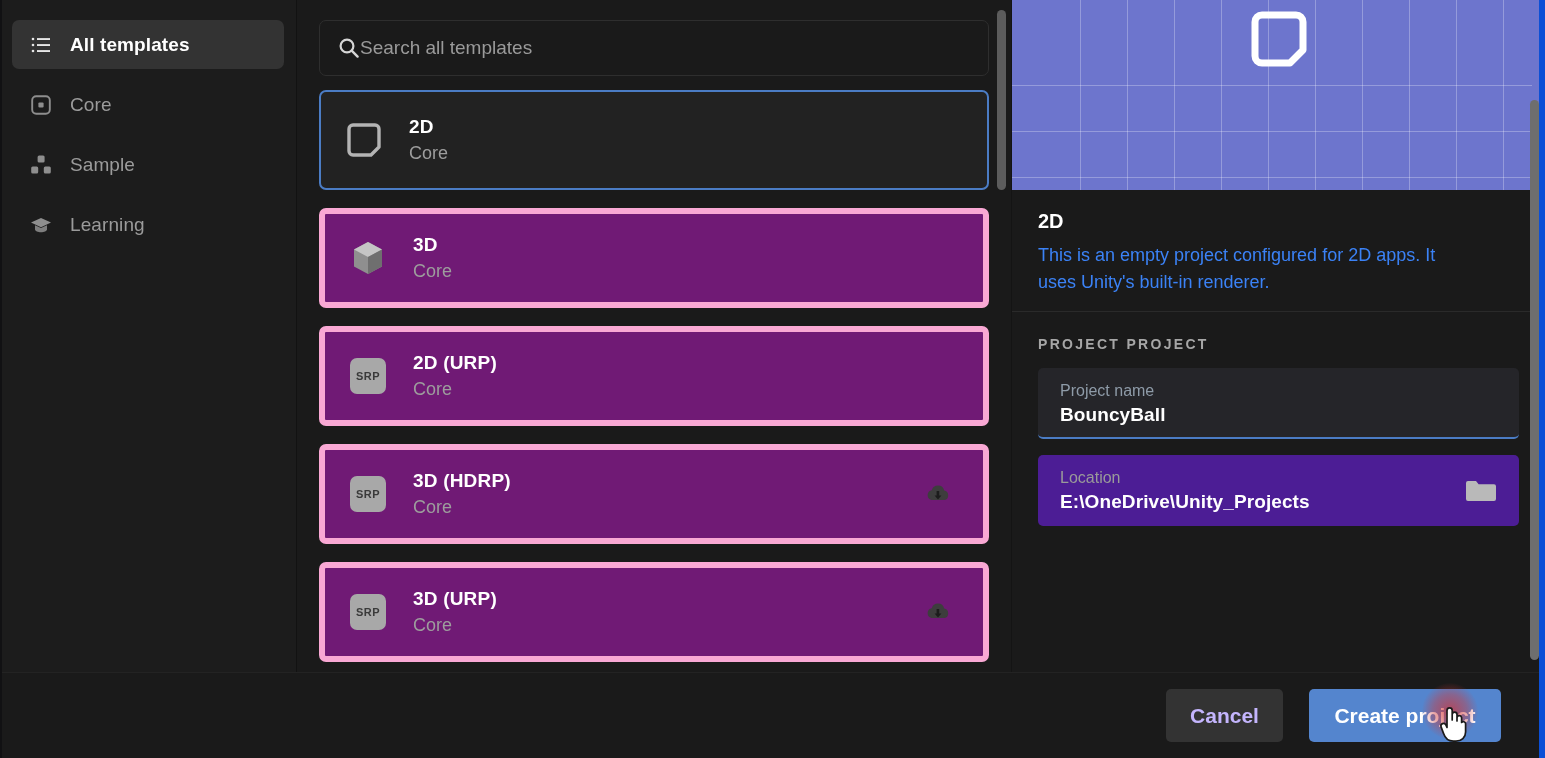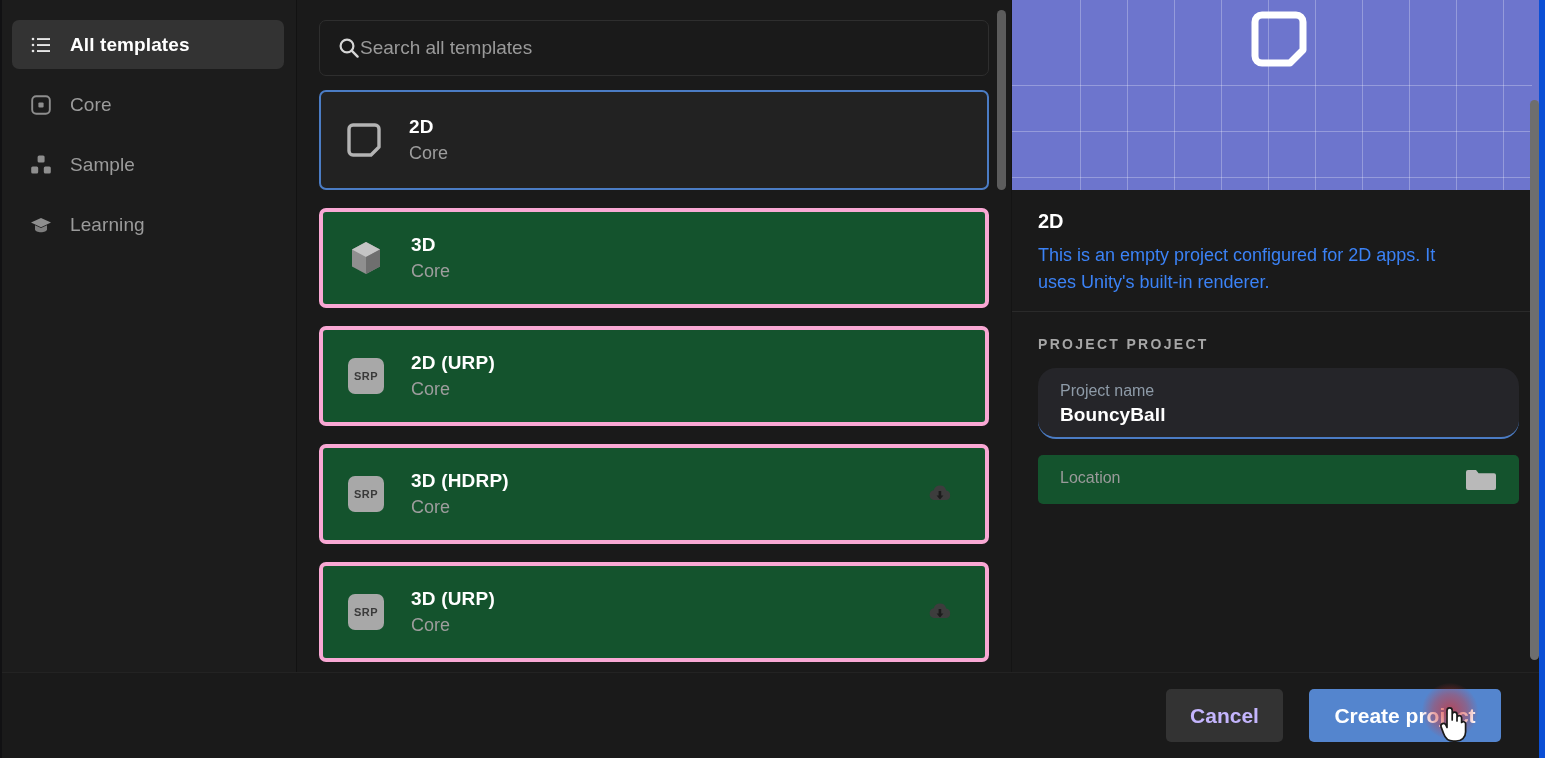--- a/index.html
+++ b/index.html
@@ -95,22 +95,22 @@
     font-family:"Liberation Sans", sans-serif;
     font-size:19px;
     color:#d8d8d8;
   }
   .search-input::placeholder { color:#9a9a9a; }
 
   .tpl-list { position:relative; }
   .tpl-card {
     position:relative;
     height:100px;
-    background:#14532d;
-    border:4px solid #f9a8d4;
+    background:#701a75;
+    border:6px solid #f9a8d4;
     border-radius:7px;
     margin-bottom:18px;
     display:flex; align-items:center;
     padding:0 22px;
     gap:24px;
     cursor:pointer;
   }
   .tpl-card.selected {
     border:2px solid #4b7cc4;
     background:#222222;
@@ -192,31 +192,30 @@
   }
   .detail-sep { height:1px; background:#2a2a2a; margin:0 0 0 0; }
 
   .settings-head {
     font-size:14px; font-weight:bold; letter-spacing:2.3px;
     color:#a6a6a6;
     padding:24px 26px 16px 26px;
   }
   .field {
     margin:0 26px 16px 26px;
-    background:#14532d;
+    background:#4c1d95;
     border-radius:5px;
     padding:14px 18px 13px 22px;
     position:relative;
     cursor:text;
   }
   .field.focused {
     background:#252529;
     border-bottom:2px solid #4b7cc4;
     padding-bottom:11px;
-    border-radius:18px;
   }
   .field-label { font-size:16px; color:#8e9ba8; margin-bottom:4px; }
   .field.location .field-label { color:#9a9a9a; }
   .field-value {
     font-size:19px; font-weight:bold; color:#ffffff; letter-spacing:.1px;
   }
   .folder-btn {
     position:absolute; right:22px; top:50%;
     transform:translateY(-50%);
     width:32px; height:26px;
@@ -458,20 +457,21 @@
 
       <div class="settings-head">PROJECT PROJECT</div>
 
       <div class="field focused">
         <div class="field-label">Project name</div>
         <div class="field-value">BouncyBall</div>
       </div>
 
       <div class="field location">
         <div class="field-label">Location</div>
+        <div class="field-value">E:\OneDrive\Unity_Projects</div>
         <span class="folder-btn">
           <svg width="32" height="26" viewBox="0 0 32 26">
             <path d="M1 5 A2 2 0 0 1 3 3 L11 3 L13.6 6.2 L29 6.2 A2 2 0 0 1 31 8.2 L31 21 A2 2 0 0 1 29 23 L3 23 A2 2 0 0 1 1 21 Z" fill="#b9b9b9"></path>
           </svg>
         </span>
       </div>
 
       <div class="right-scroll-thumb"></div>
     </div>
 

